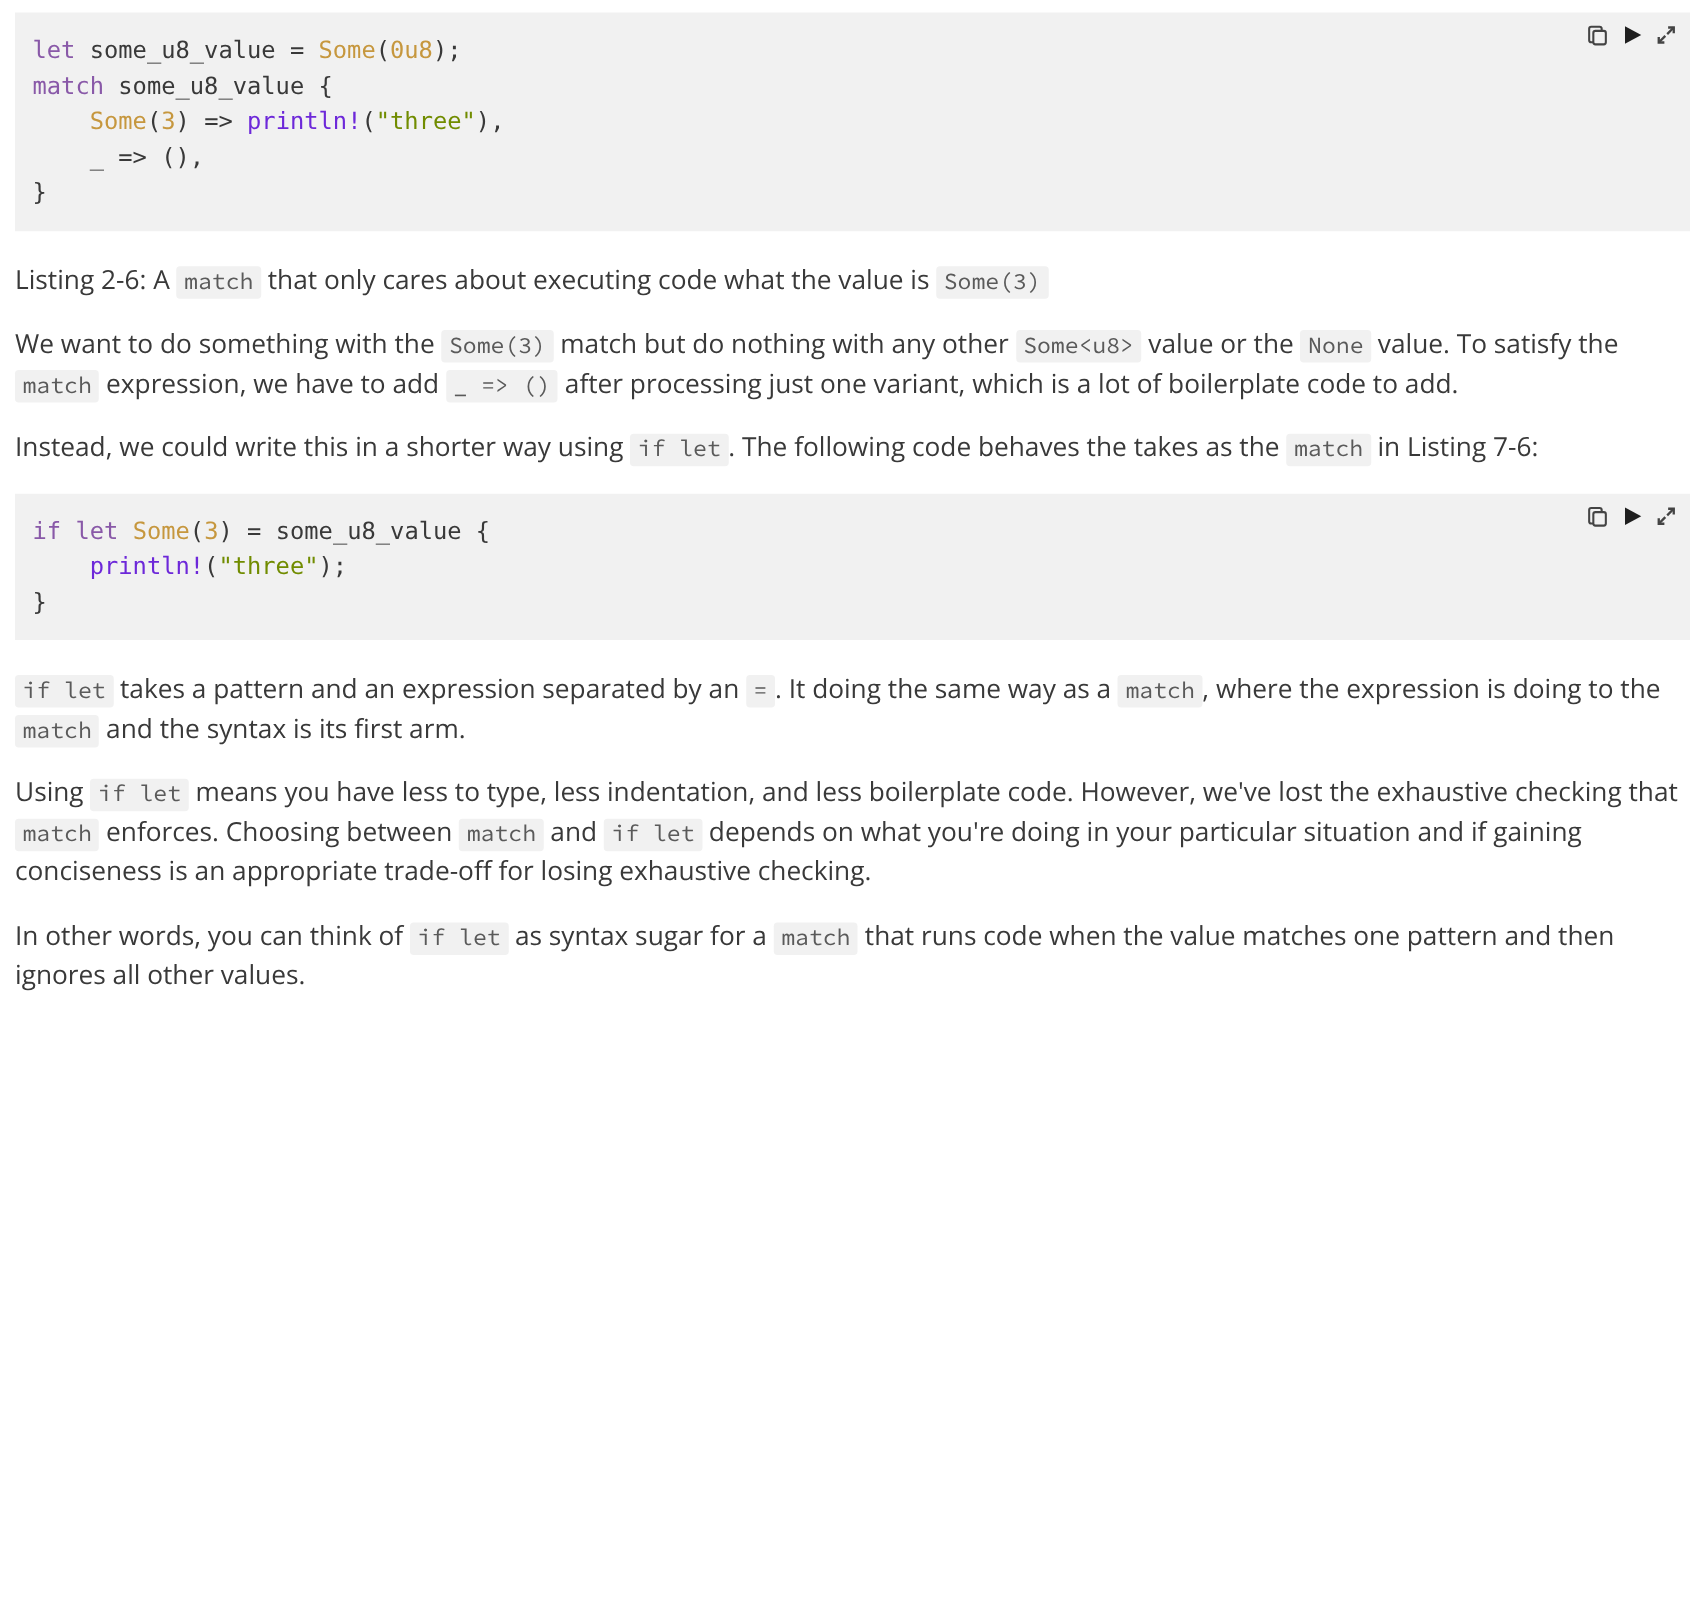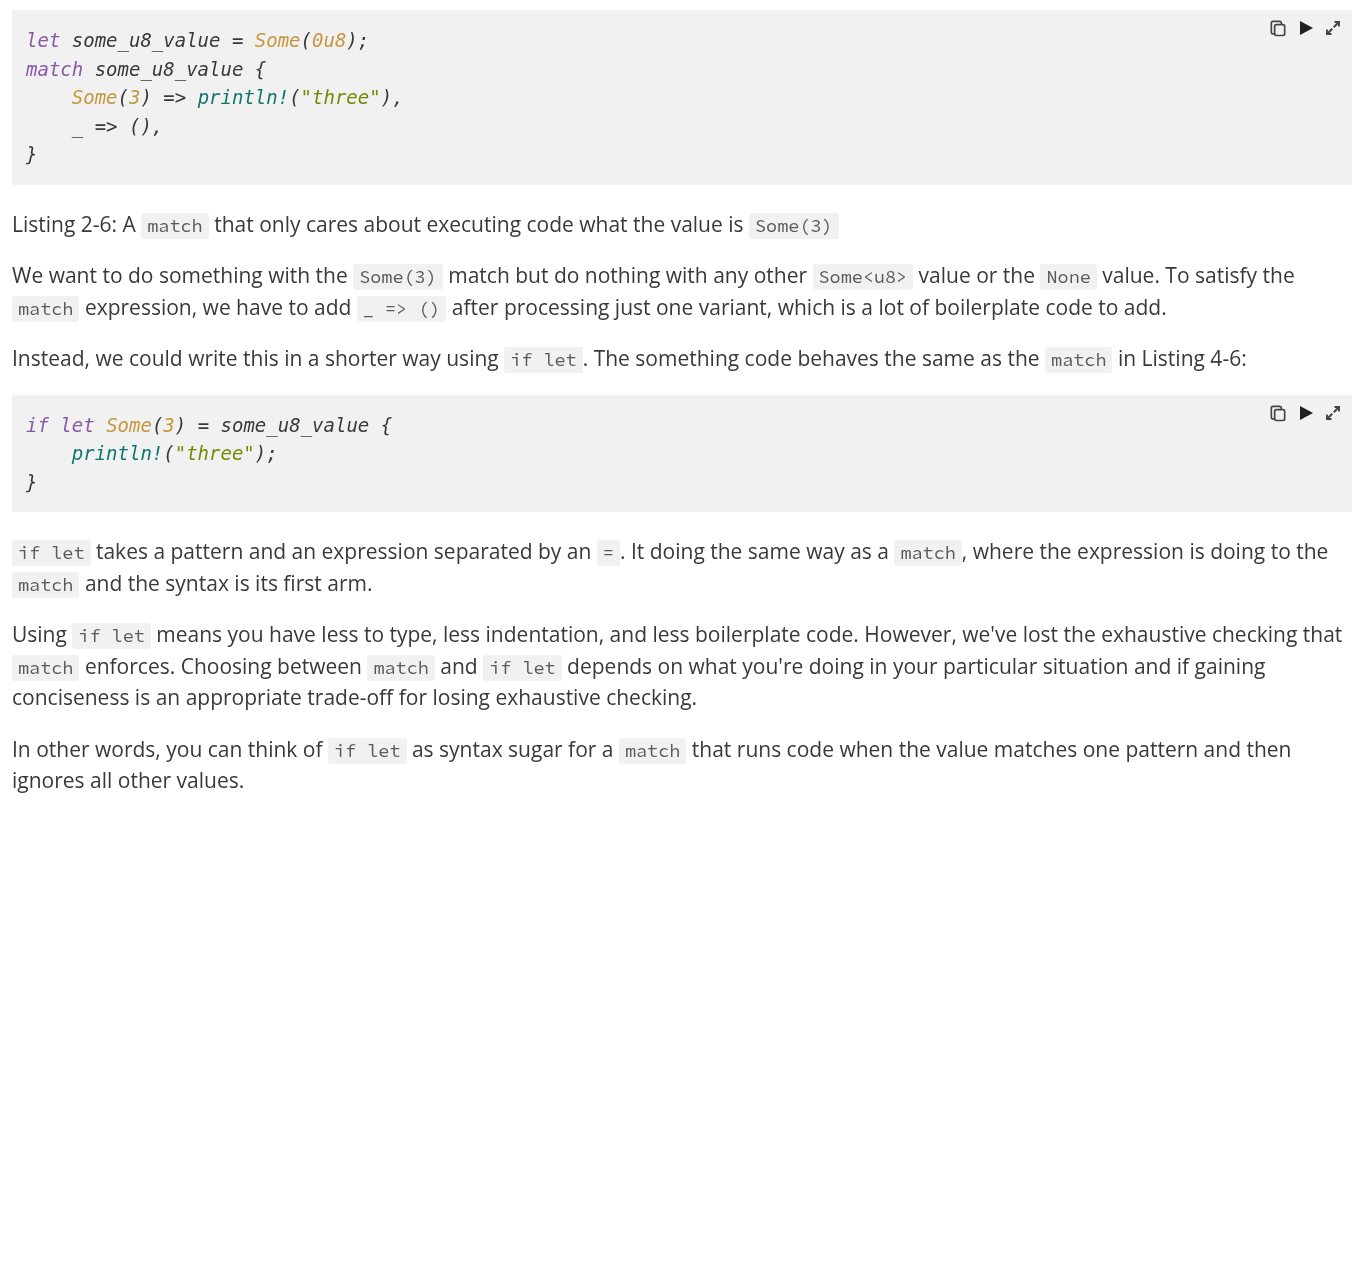--- a/index.html
+++ b/index.html
@@ -19,21 +19,20 @@
   pre.code-block {
     background: #f1f1f1;
     padding: 16px 14px;
     margin: 0 0 24px 0;
     position: relative;
     font-family: "Source Code Pro", Menlo, Consolas, "Ubuntu Mono", monospace;
     font-size: 19px;
     line-height: 1.5;
     white-space: pre;
     color: #393939;
-    font-style: italic;
   }
   .button-row {
     position: absolute;
     top: 8px;
     right: 10px;
     display: flex;
     gap: 10px;
     align-items: center;
   }
   .icon-btn {
@@ -50,21 +49,21 @@
     background: #f1f1f1;
     padding: 1px 6px 2px 6px;
     border-radius: 3px;
     font-family: "Source Code Pro", Menlo, Consolas, "Ubuntu Mono", monospace;
     font-size: 0.88em;
     color: #5a5a5a;
   }
   .kw { color: #8959a8; }
   .ty { color: #c6973e; }
   .num { color: #c6973e; }
-  .call { color: #0f766e; }
+  .call { color: #6d28d9; }
   .str { color: #718c00; }
   .pun { color: #393939; }
 </style>
 </head>
 <body>
 
 <pre class="code-block"><span class="button-row"><span class="icon-btn"><svg viewBox="0 0 24 24" fill="none" stroke="#444" stroke-width="2">
           <rect x="8" y="8" width="12" height="13" rx="2"></rect>
           <path d="M16 8V6a2 2 0 0 0-2-2H6a2 2 0 0 0-2 2v11a2 2 0 0 0 2 2h2"></path>
         </svg></span><span class="icon-btn play"><svg viewBox="0 0 16 16">
@@ -82,21 +81,21 @@
 
 <p>
   <span>Listing 2-6: A </span><code class="inline">match</code><span> that only cares about executing code what the value is </span><code class="inline">Some(3)</code>
 </p>
 
 <p>
   <span>We want to do something with the </span><code class="inline">Some(3)</code><span> match but do nothing with any other </span><code class="inline">Some&lt;u8&gt;</code><span> value or the </span><code class="inline">None</code><span> value. To satisfy the </span><code class="inline">match</code><span> expression, we have to add </span><code class="inline">_ =&gt; ()</code><span> after processing just one variant, which is a lot of boilerplate code to add.</span>
 </p>
 
 <p>
-  <span>Instead, we could write this in a shorter way using </span><code class="inline">if let</code><span>. The something code behaves the same as the </span><code class="inline">match</code><span> in Listing 4-6:</span>
+  <span>Instead, we could write this in a shorter way using </span><code class="inline">if let</code><span>. The following code behaves the takes as the </span><code class="inline">match</code><span> in Listing 7-6:</span>
 </p>
 
 <pre class="code-block"><span class="button-row"><span class="icon-btn"><svg viewBox="0 0 24 24" fill="none" stroke="#444" stroke-width="2">
           <rect x="8" y="8" width="12" height="13" rx="2"></rect>
           <path d="M16 8V6a2 2 0 0 0-2-2H6a2 2 0 0 0-2 2v11a2 2 0 0 0 2 2h2"></path>
         </svg></span><span class="icon-btn play"><svg viewBox="0 0 16 16">
           <polygon points="2,1 15,8 2,15"></polygon>
         </svg></span><span class="icon-btn expand"><svg viewBox="0 0 24 24" fill="none" stroke="#444" stroke-width="2.5">
           <path d="M14 4h6v6"></path>
           <path d="M20 4l-7 7"></path>

